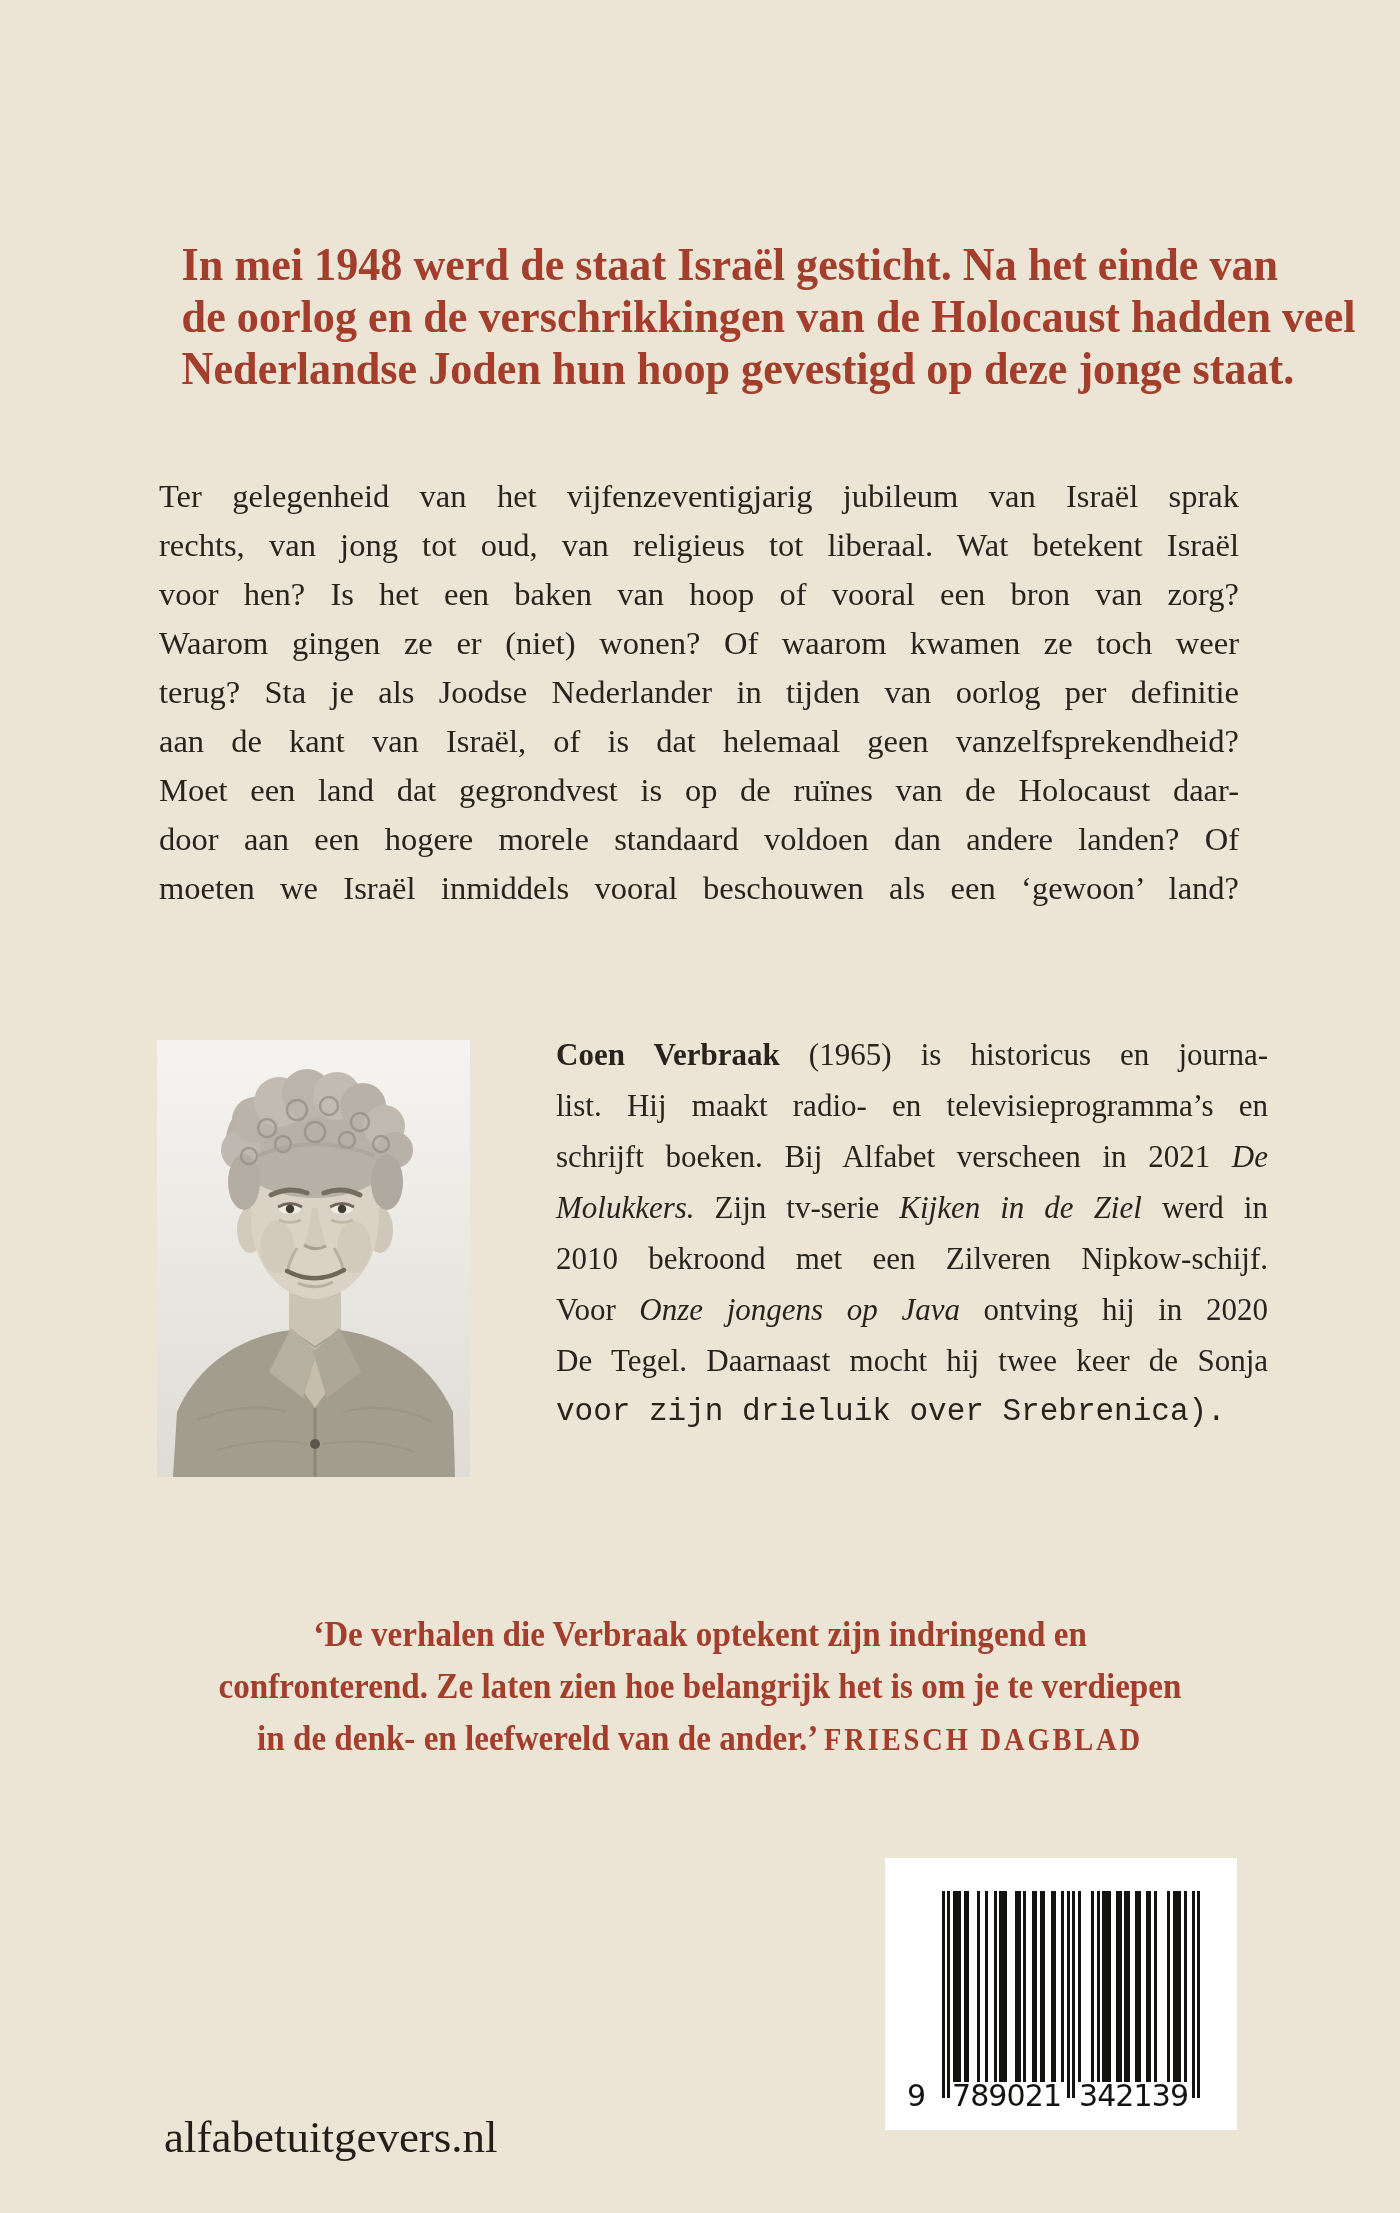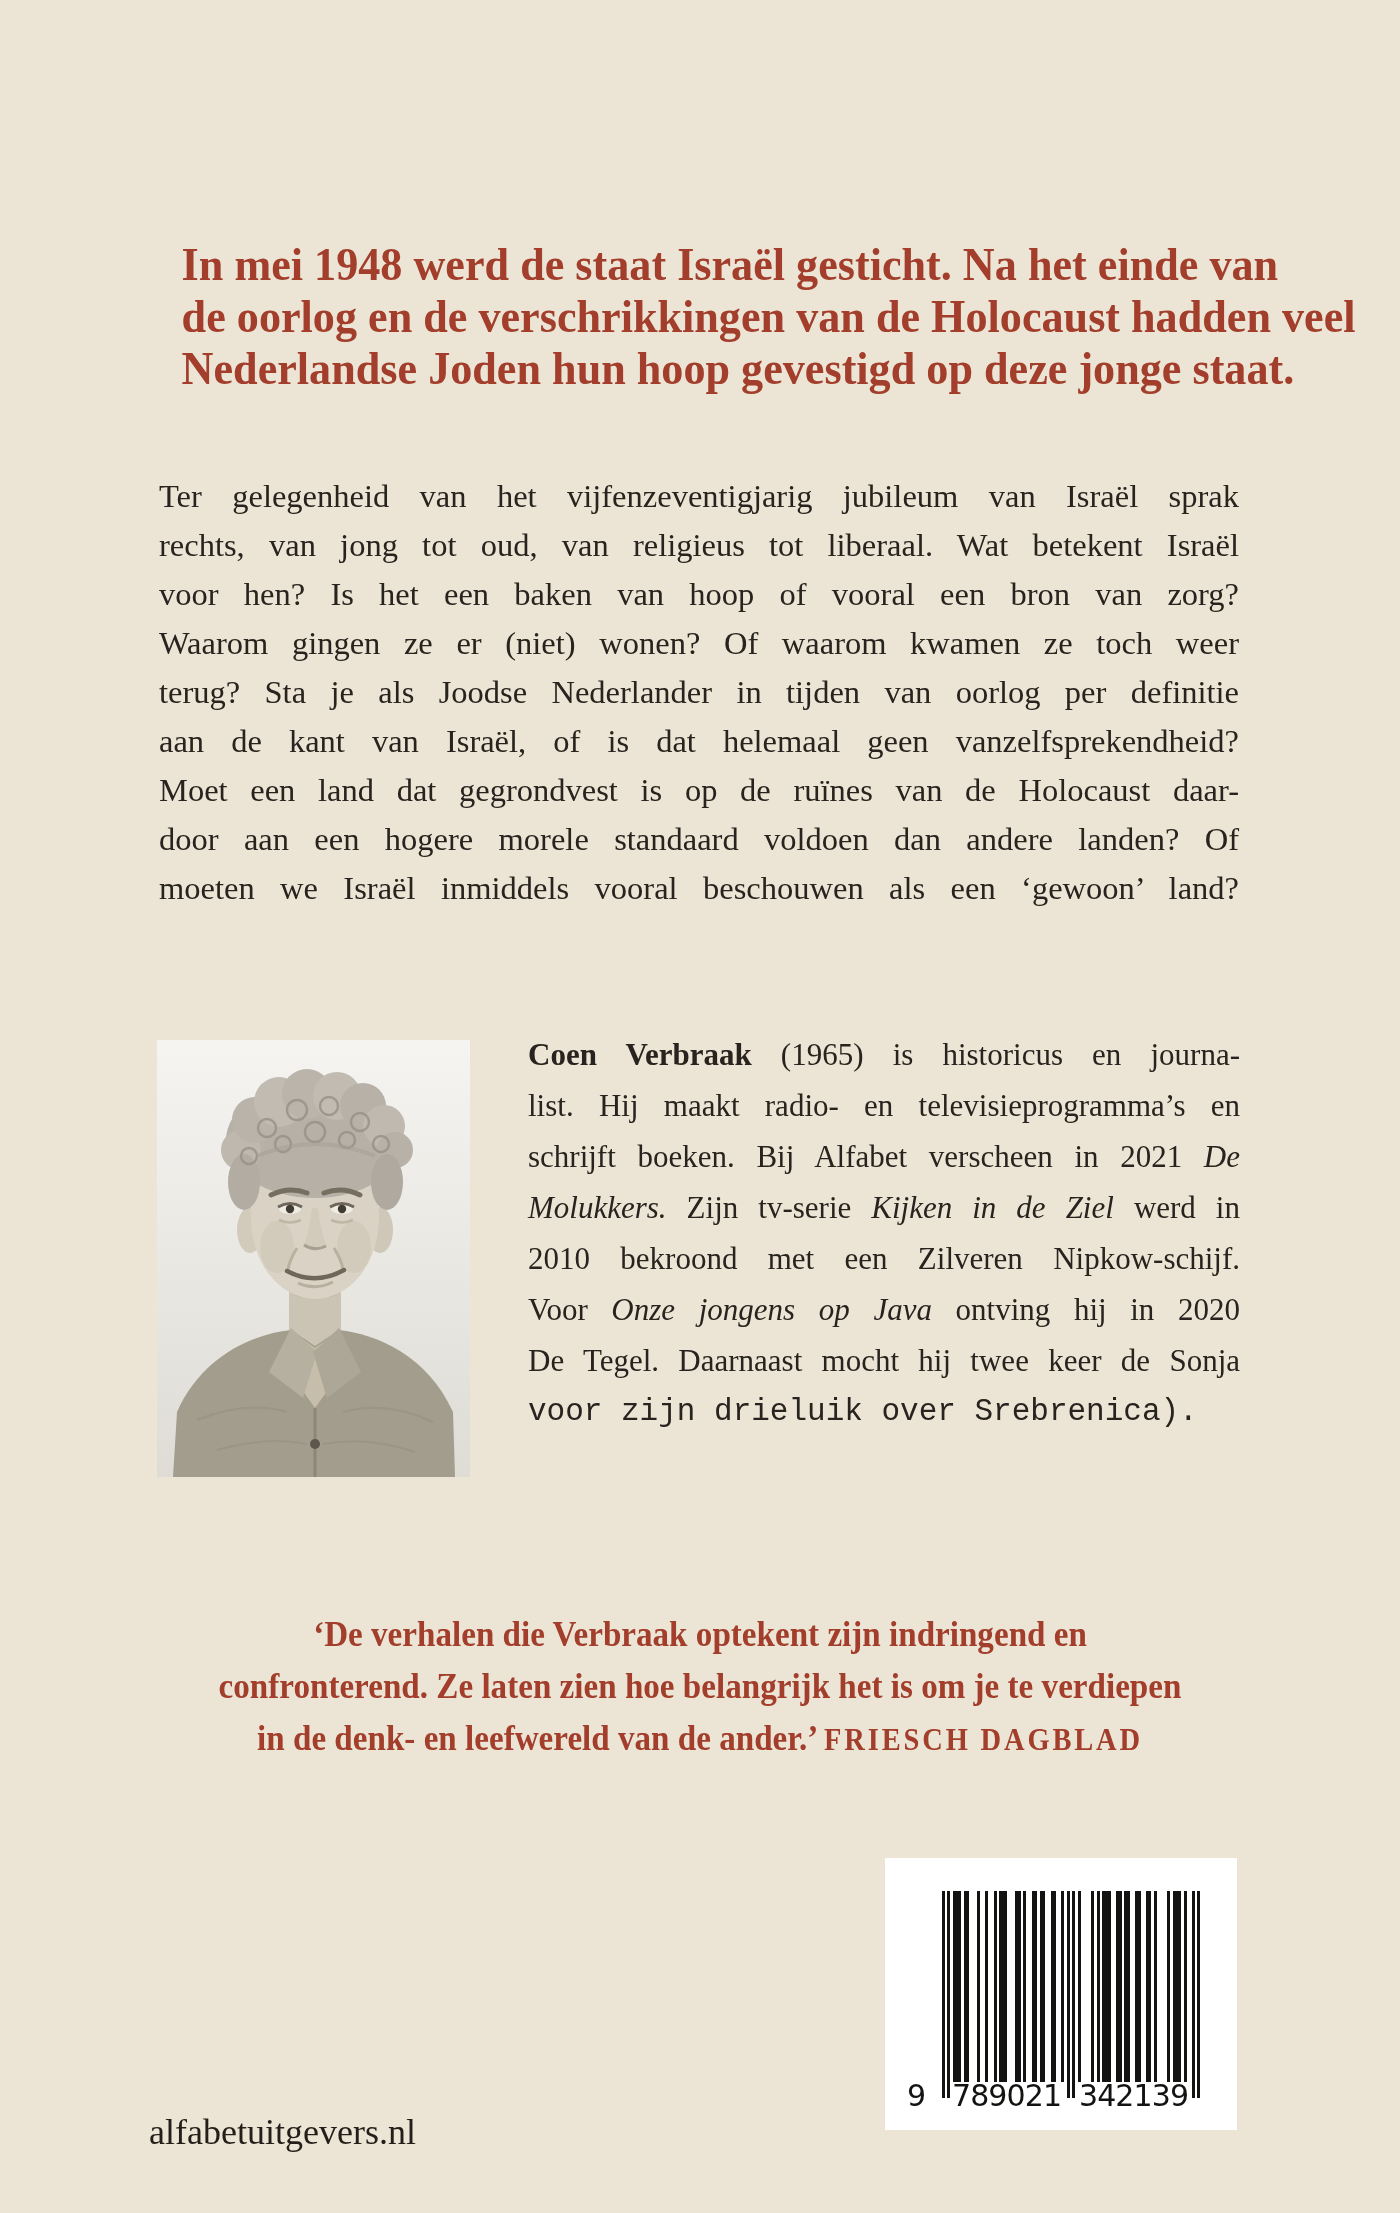--- a/index.html
+++ b/index.html
@@ -13,32 +13,32 @@
   
   .intro{left:160px;top:239px;width:1080px;text-align:center;
          font-size:46px;line-height:52px;font-weight:700;color:#a23e2b;}
   .intro .line{white-space:nowrap;transform:scaleX(.96);transform-origin:50% 50%;}
   
   .synopsis{left:159px;top:472px;width:1080px;
             font-size:32.5px;line-height:49px;color:#28231e;}
   .synopsis .line{text-align:justify;text-align-last:justify;}
   
   .photo-frame{left:157px;top:1040px;width:313px;height:437px;}
-  .bio{left:528px;top:1029px;width:712px;font-size:31px;line-height:51px;}
+  .bio{left:556px;top:1029px;width:712px;font-size:31px;line-height:51px;}
   .bio .line{text-align:justify;text-align-last:justify;}
   .bio .line:last-child{text-align-last:left;font-family:Liberation Mono, monospace;}
   
   .quote{left:160px;top:1580px;width:1080px;text-align:center;
          font-size:36px;line-height:52px;font-weight:700;color:#a23e2b;margin-top:28px;}
   .quote .line{white-space:nowrap;transform:scaleX(.92);transform-origin:50% 50%;}
   .seg-b{font-weight:700;}
   .seg-i{font-style:italic;}
   .seg-sc{font-size:.86em;letter-spacing:.1em;}
   
-  .publisher{left:149px;top:2111px;font-size:36px;white-space:nowrap;color:#231e19;}
+  .publisher{left:164px;top:2111px;font-size:45px;white-space:nowrap;color:#231e19;}
   
   .barcode-box{left:885px;top:1858px;width:352px;height:272px;}
 </style>
 </head>
 <body>
 
 <div class="block intro">
     <div class="line">In mei 1948 werd de staat Israël gesticht. Na het einde van</div>
     <div class="line">de oorlog en de verschrikkingen van de Holocaust hadden veel</div>
     <div class="line">Nederlandse Joden hun hoop gevestigd op deze jonge staat.</div>

